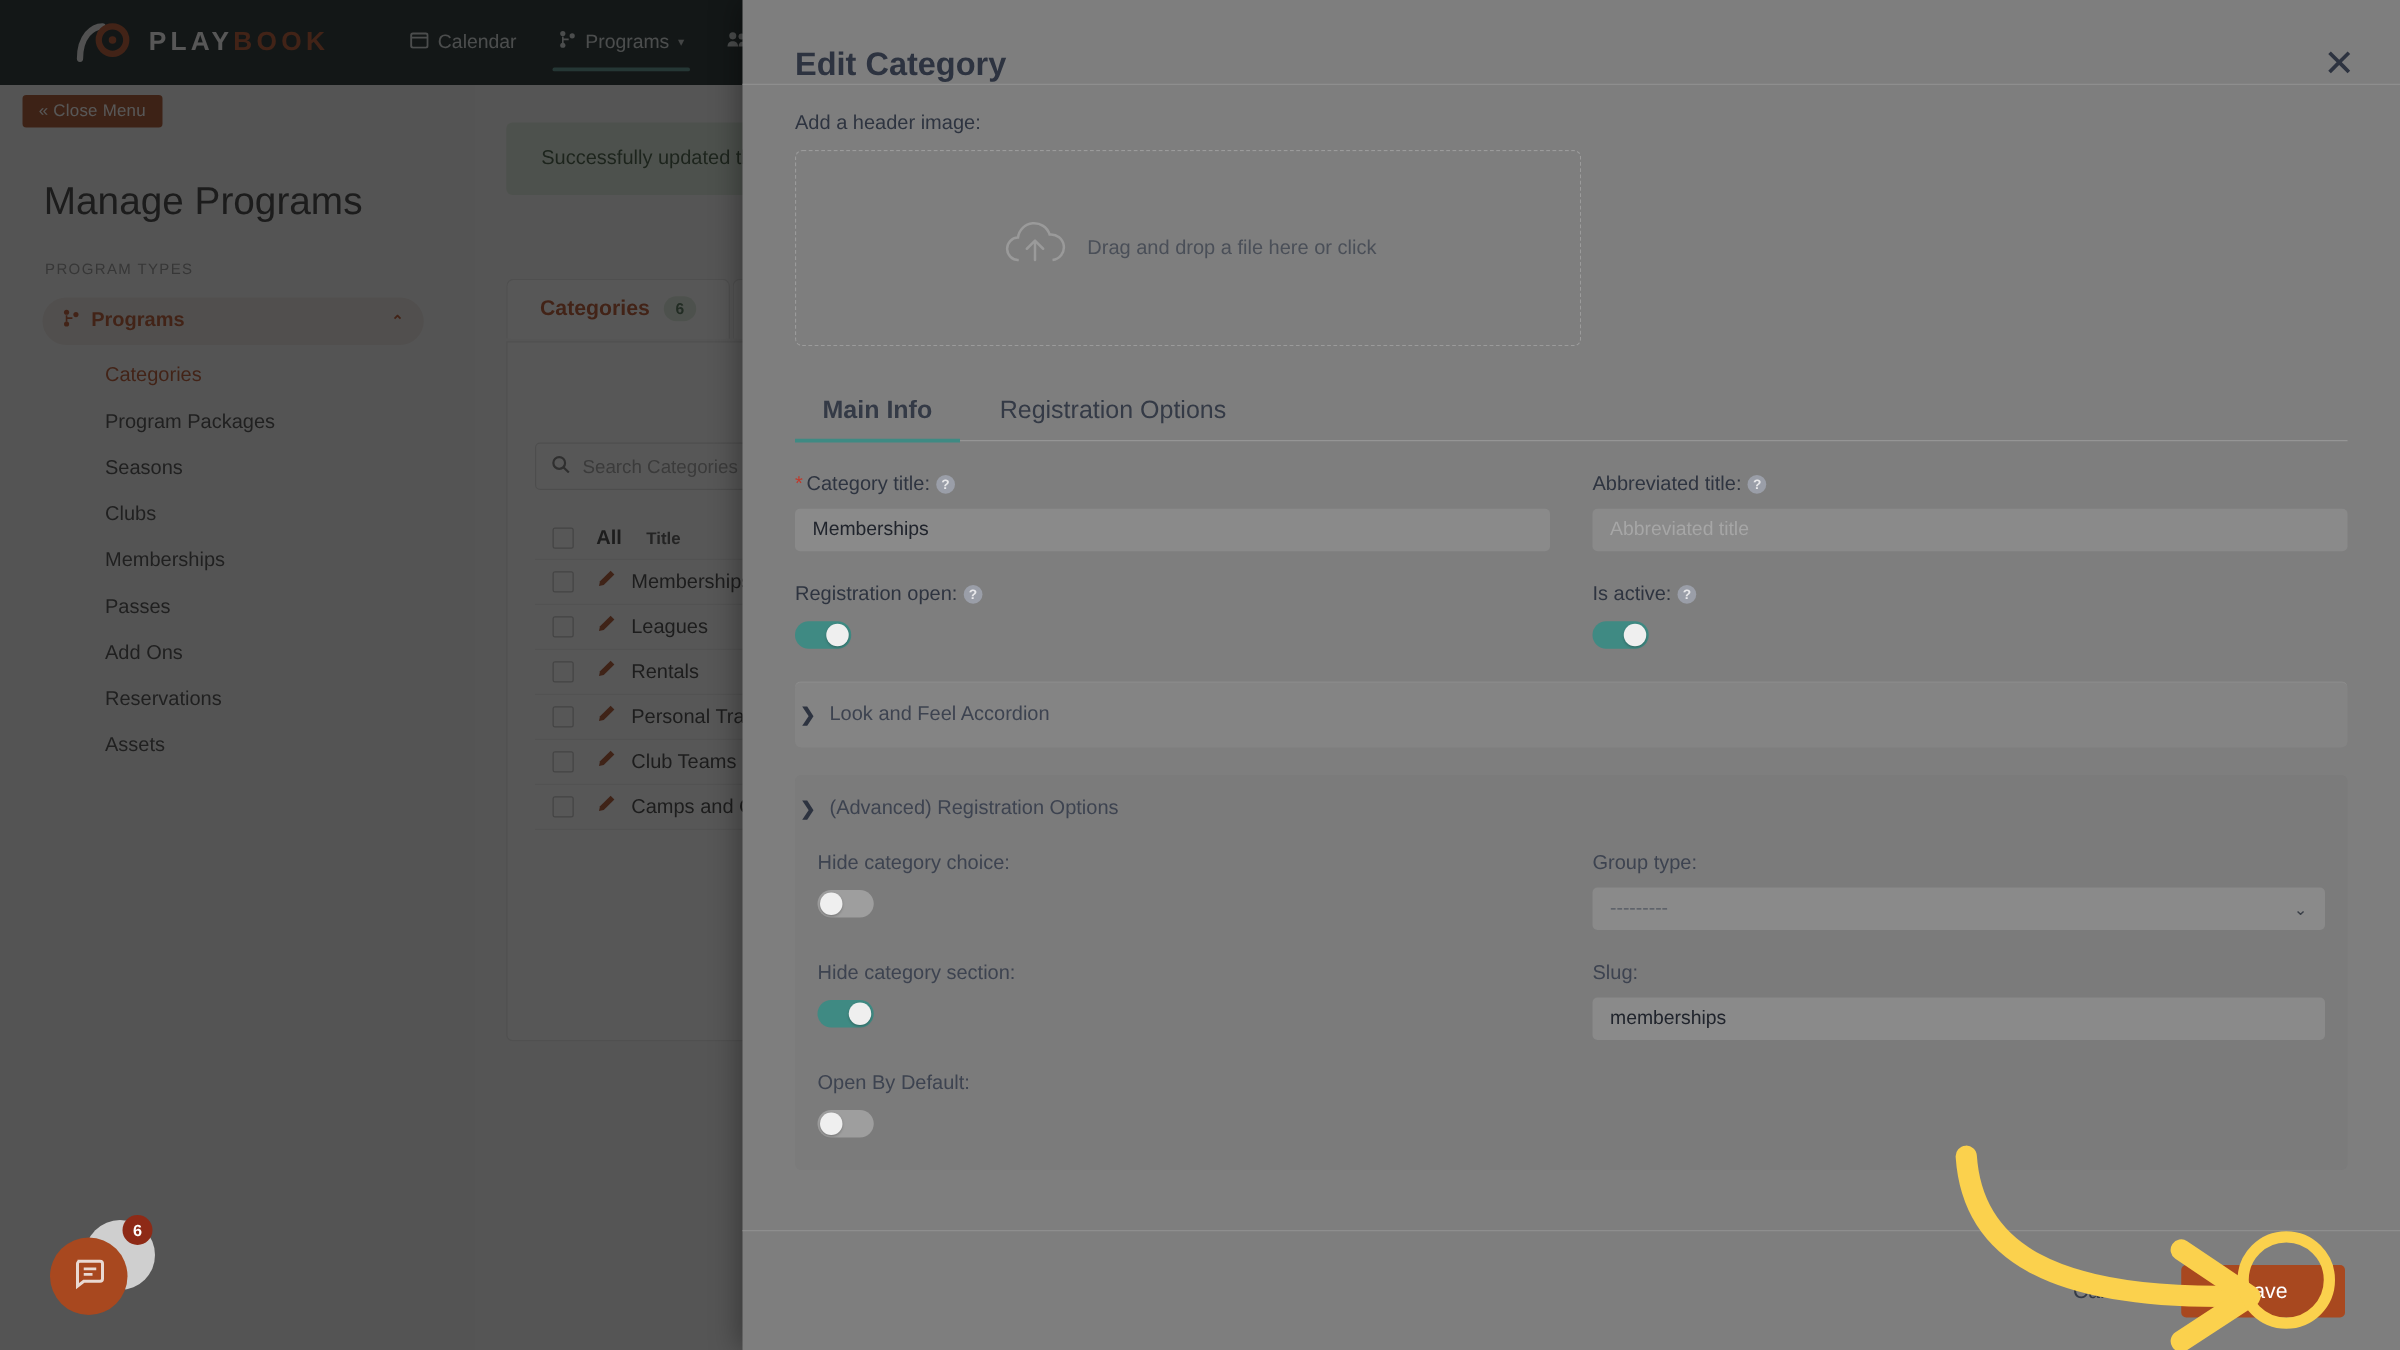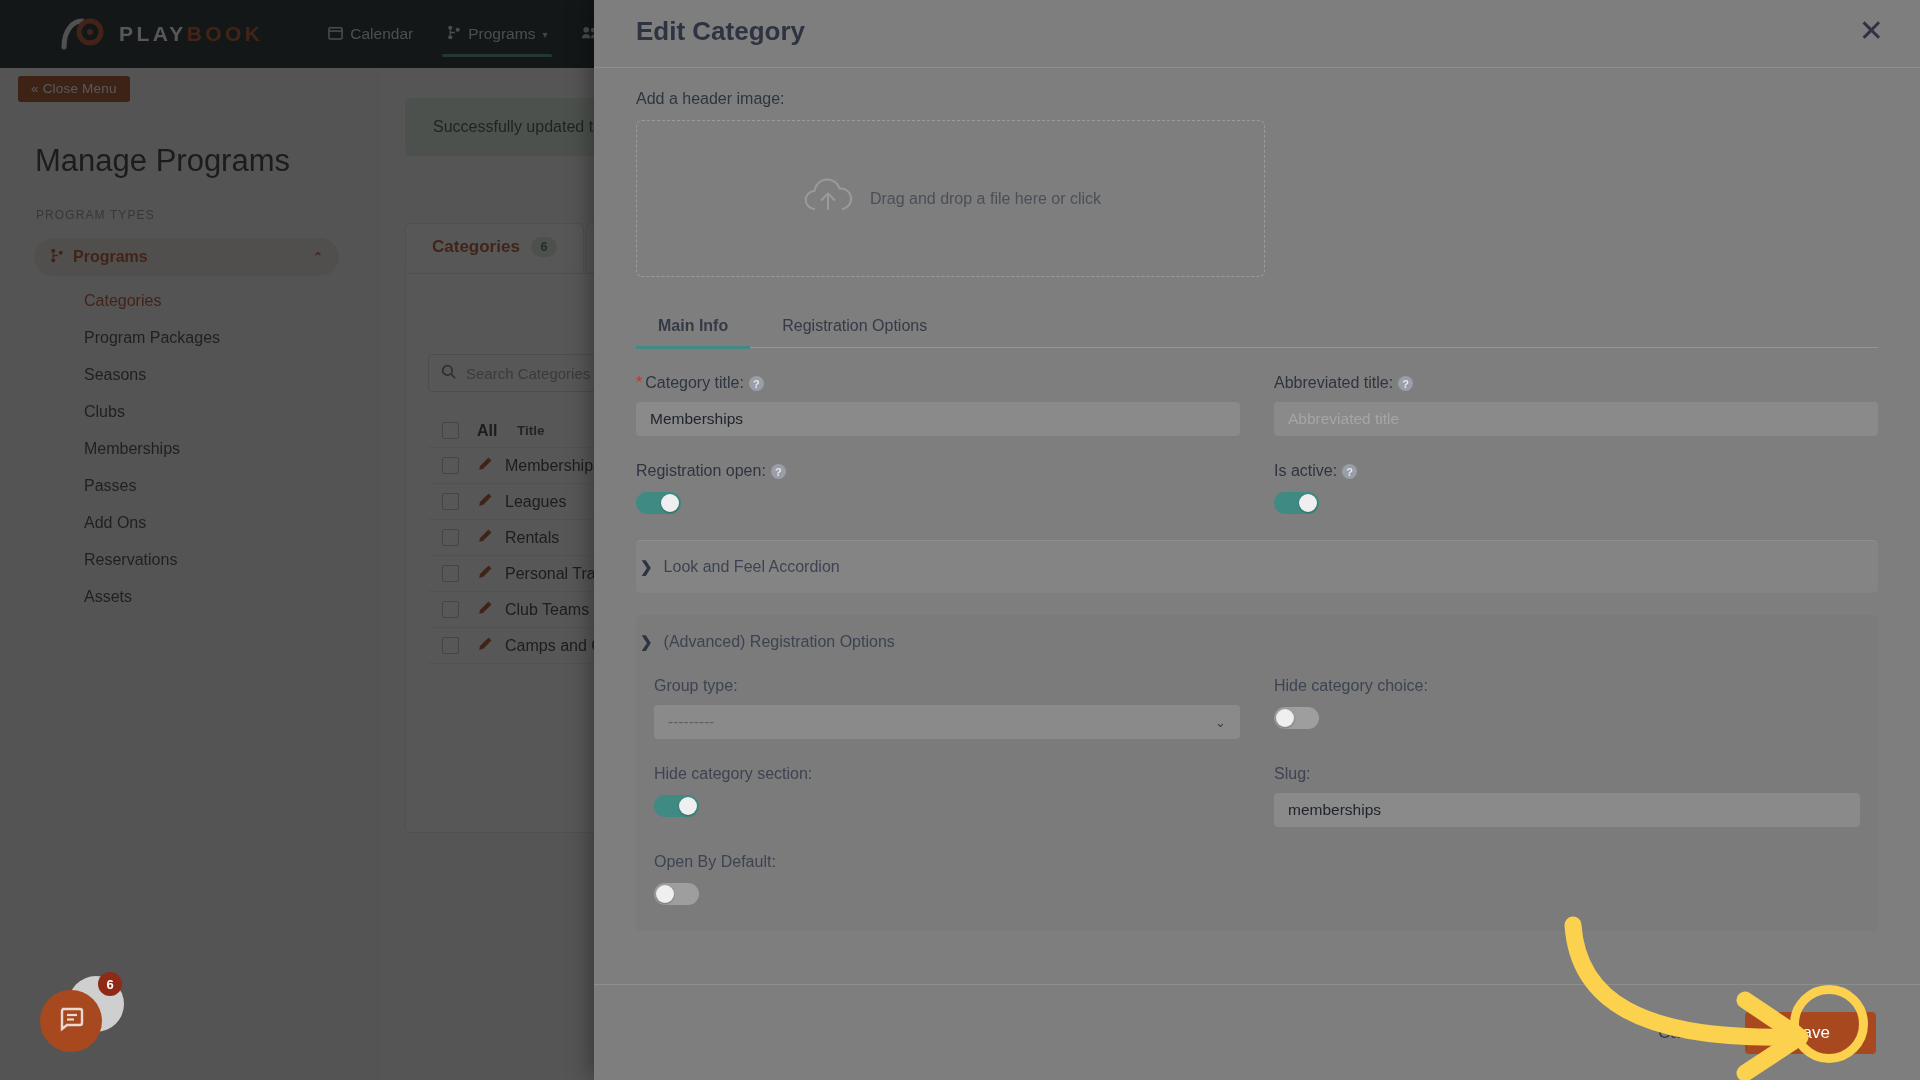--- a/index.html
+++ b/index.html
@@ -108,22 +108,22 @@
 
   .scrim { position: absolute; inset: 0; background: rgba(22,22,22,.72); }
 
   
   .modal {
     position: absolute; left: 594px; top: 0; width: 1326px; height: 1080px;
     background: #7e7e7e; display: flex; flex-direction: column;
     box-shadow: -4px 0 22px rgba(0,0,0,.35);
   }
   .m-head {
-    height: 68px; flex: 0 0 68px; display: flex; align-items: flex-start;
-    padding: 16px 36px 0 42px; border-bottom: 1px solid #8e8e8e; position: relative;
+    height: 68px; flex: 0 0 68px; display: flex; align-items: flex-end;
+    padding: 4px 36px 0 42px; border-bottom: 1px solid #8e8e8e; position: relative;
   }
   .m-title { font-size: 26px; color: #2d3340; font-weight: 700; }
   .m-close { margin-left: auto; font-size: 30px; color: #2d3340; line-height: 1; }
   .m-body { flex: 1; overflow: hidden; padding: 22px 42px 0; position: relative; }
 
   .lbl { font-size: 16px; color: #2e3440; }
   .lbl-dim { font-size: 16px; color: #3d4350; }
   .req-star { color: #c0392b; margin-right: 3px; }
   .help {
     display: inline-flex; width: 15px; height: 15px; border-radius: 50%;
@@ -133,21 +133,21 @@
 
   .drop {
     margin-top: 12px; width: 629px; height: 157px;
     border: 1.5px dashed #9b9b9b; border-radius: 6px;
     display: flex; flex-direction: row; align-items: center; justify-content: center; gap: 14px;
   }
   .drop-txt { font-size: 16px; color: #4a4f58; }
 
   .mtabs { margin-top: 40px; display: flex; gap: 10px; border-bottom: 1px solid #959595; }
   .mtab {
-    padding: 0 22px 12px; font-size: 16px; color: #343a46; position: relative;
+    padding: 0 22px 12px; font-size: 20px; color: #343a46; position: relative;
   }
   .mtab.active { font-weight: 700; }
   .mtab.active::after {
     content: ""; position: absolute; left: 0; right: 0; bottom: -1.5px; height: 3px; background: #3f8a83;
   }
 
   .grid2 { display: flex; gap: 34px; margin-top: 26px; }
   .col { flex: 1; min-width: 0; }
   .field-in {
     margin-top: 10px; width: 100%; height: 34px; background: #8a8a8a;
@@ -438,31 +438,31 @@
       </div>
 
       <div class="adv-wrap">
         <div class="adv-head">
           <span class="acc-chev">❯</span>
           <span class="acc-lbl">(Advanced) Registration Options</span>
         </div>
 
         <div class="adv-grid">
           <div class="col">
+            <div class="lbl-dim">Hide category choice:</div>
+            <div class="tog off">
+                <span class="knob"></span>
+              </div>
+          </div>
+          <div class="col">
             <div class="lbl-dim">Group type:</div>
             <div class="field-sel">
               <span>---------</span>
               <span class="sel-cv">⌄</span>
             </div>
-          </div>
-          <div class="col">
-            <div class="lbl-dim">Hide category choice:</div>
-            <div class="tog off">
-                <span class="knob"></span>
-              </div>
           </div>
         </div>
 
         <div class="adv-grid">
           <div class="col">
             <div class="lbl-dim">Hide category section:</div>
             <div class="tog on">
                 <span class="knob"></span>
               </div>
           </div>

